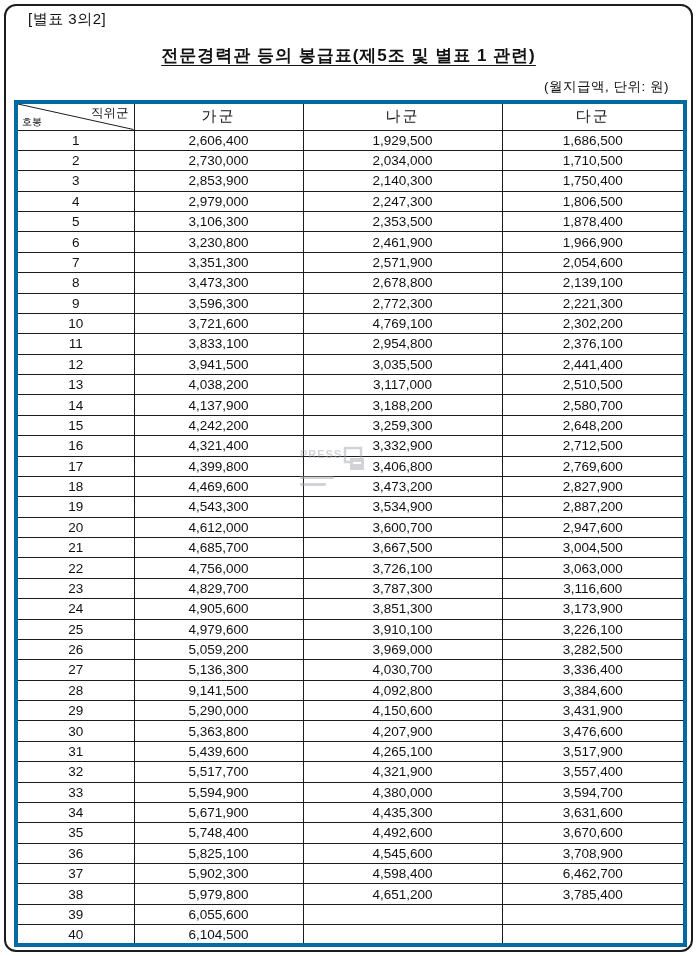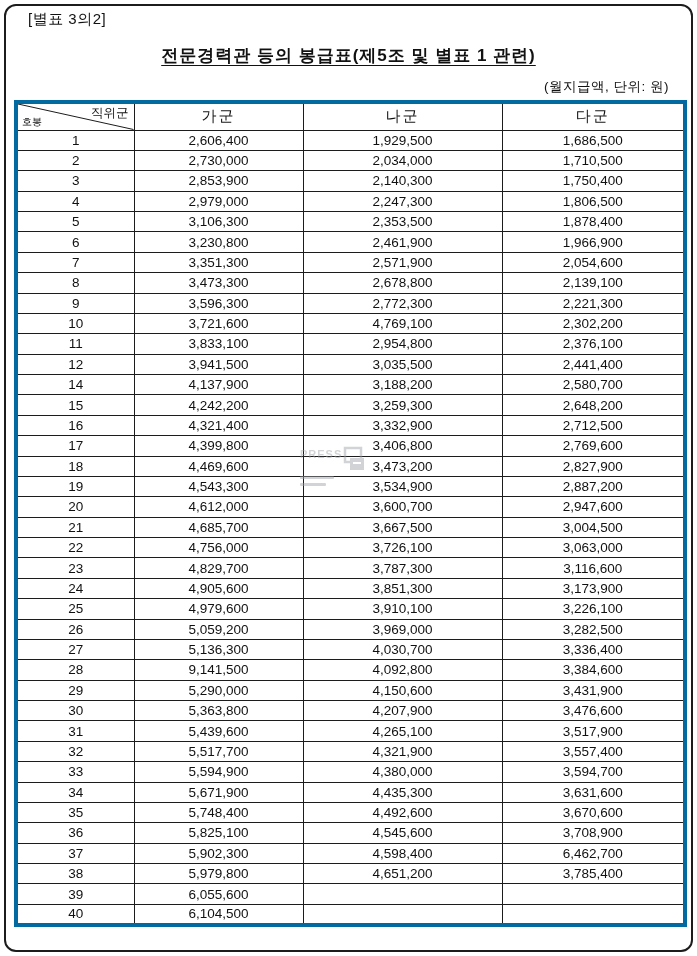--- a/index.html
+++ b/index.html
@@ -222,20 +222,26 @@
         <td>2,954,800</td>
         <td>2,376,100</td>
       </tr>
       <tr>
         <td>12</td>
         <td>3,941,500</td>
         <td>3,035,500</td>
         <td>2,441,400</td>
       </tr>
       <tr>
+        <td>13</td>
+        <td>4,038,200</td>
+        <td>3,117,000</td>
+        <td>2,510,500</td>
+      </tr>
+      <tr>
         <td>14</td>
         <td>4,137,900</td>
         <td>3,188,200</td>
         <td>2,580,700</td>
       </tr>
       <tr>
         <td>15</td>
         <td>4,242,200</td>
         <td>3,259,300</td>
         <td>2,648,200</td>

